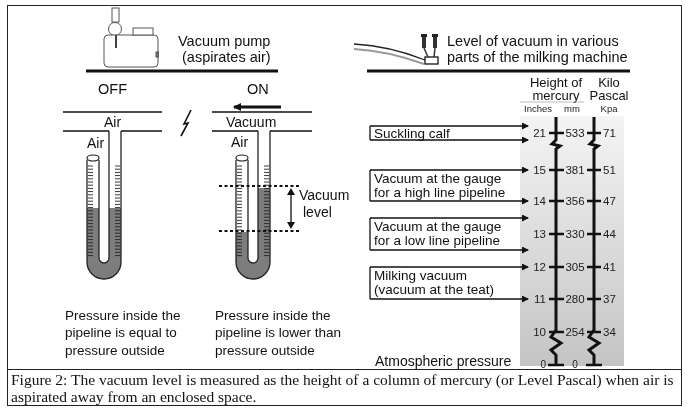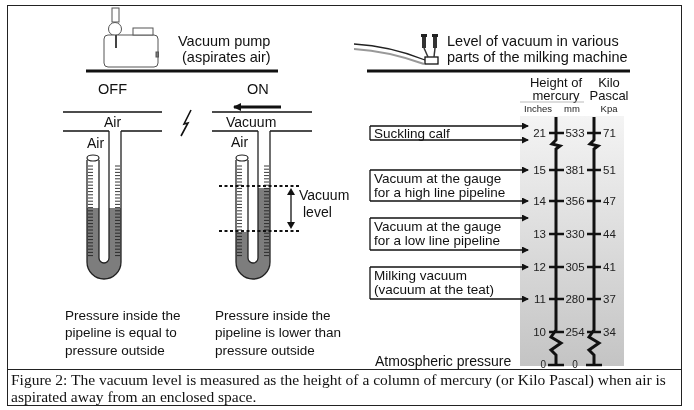--- a/index.html
+++ b/index.html
@@ -316,13 +316,13 @@
         <line x1="370" y1="267" x2="370" y2="299" stroke="#111" stroke-width="1.3"></line>
         <line x1="370" y1="267" x2="528" y2="267" stroke="#111" stroke-width="1.3" marker-end="url(#arrowHeadSmall)"></line>
         <line x1="370" y1="299" x2="528" y2="299" stroke="#111" stroke-width="1.3" marker-end="url(#arrowHeadSmall)"></line>
         <text x="374" y="280" font-size="13.5" class="t">Milking vacuum</text>
         <text x="374" y="294" font-size="13.5" class="t">(vacuum at the teat)</text>
       </g>
     </g>
 </svg>
 
 <div id="caption-divider"></div>
-<div id="caption">Figure 2:  The vacuum level is measured as the height of a column of mercury (or Kilo Pascal) when air is aspirated away from an enclosed space.</div>
+<div id="caption">Figure 2:  The vacuum level is measured as the height of a column of mercury (or Level Pascal) when air is aspirated away from an enclosed space.</div>
 
 </body></html>

